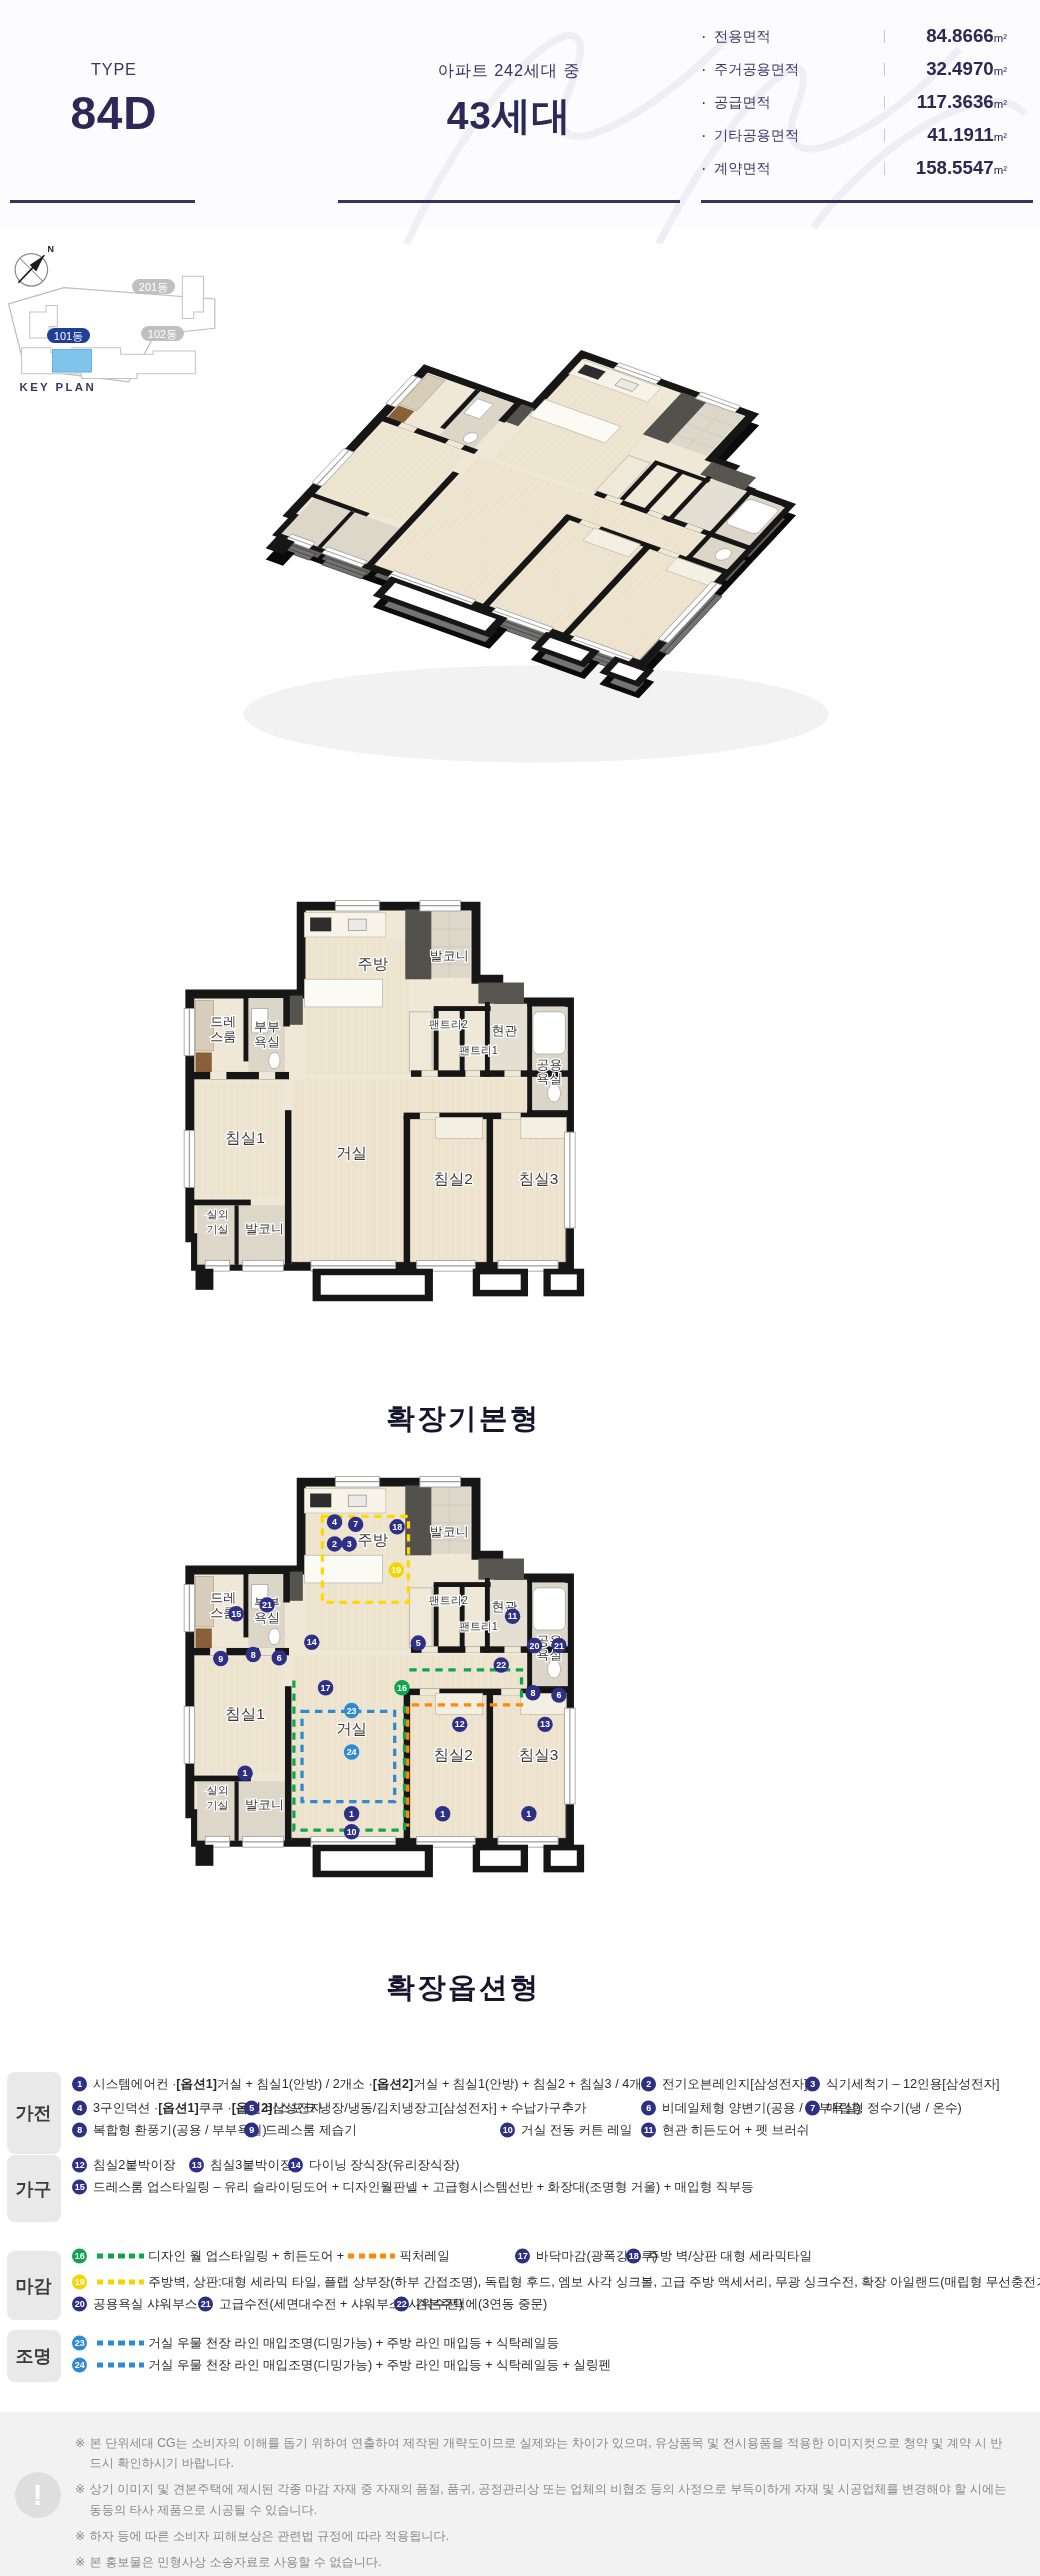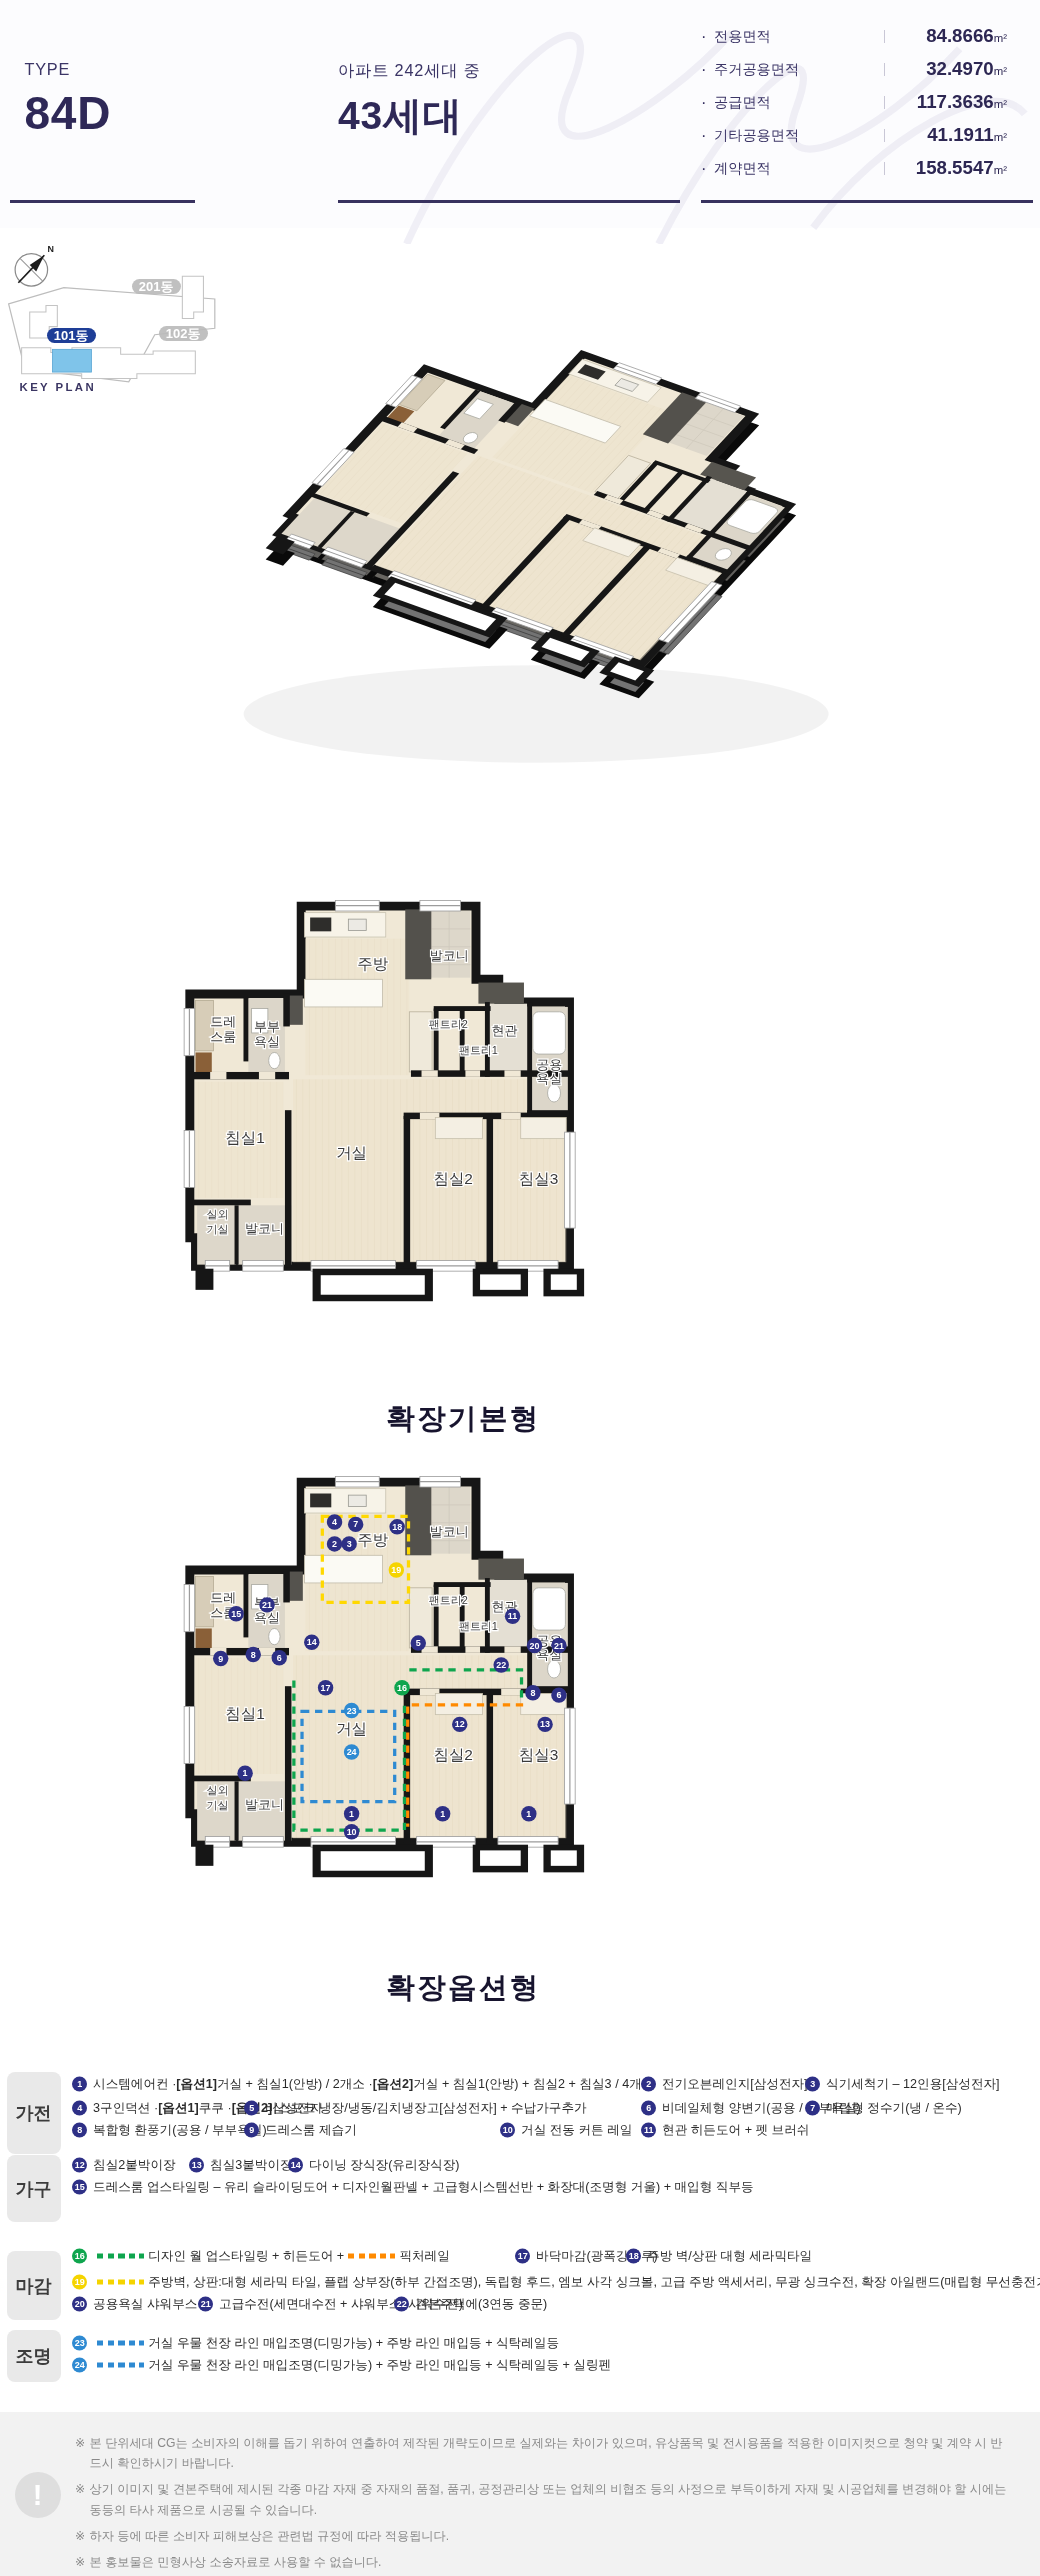--- a/index.html
+++ b/index.html
@@ -2,42 +2,42 @@
 <html style="font-size:13px"><head>
 <meta charset="utf-8">
 <style>
   html,body{margin:0;padding:0;}
   body{font-family:"Liberation Sans","DejaVu Sans",sans-serif;background:#ffffff;}
   .page{position:relative;width:1041px;height:2576px;background:#ffffff;overflow:hidden;}
 
   
   .hdr{position:absolute;left:0;top:0;width:1041px;height:228px;background:#fcfcfe;}
   .wm{position:absolute;left:309px;top:0;pointer-events:none;}
-  .hblock{position:absolute;text-align:left;color:#332d5e;}
+  .hblock{position:absolute;text-align:center;color:#332d5e;}
   .hb-left{left:24.4px;top:60px;width:179px;}
   .hb-center{left:338px;top:60px;width:342px;}
   .hsmall{font-size:16.3px;letter-spacing:0.8px;color:#3b3566;}
   .hbig{font-size:46px;font-weight:800;margin-top:6.5px;letter-spacing:0.8px;color:#2e2857;}
   .hbig2{font-size:39px;}
   .hline{position:absolute;top:200px;height:3.3px;background:#38325f;}
   .hl1{left:9.8px;width:185px;}
   .hl2{left:338px;width:342px;}
   .hl3{left:701px;width:332px;}
   .areas{position:absolute;left:701px;top:19.5px;width:332px;}
   .arow{display:flex;align-items:center;height:33px;}
   .abul{width:13px;font-size:16.3px;color:#332d5e;}
   .albl{font-size:14.2px;color:#3b3566;}
   .asp{flex:1;}
   .asep{width:0.8px;height:13px;background:#c9c7d6;margin-right:11.4px;}
   .aval{width:111px;text-align:right;font-size:18.7px;font-weight:800;color:#2d2753;padding-right:26px;white-space:nowrap;}
   .aval i{font-style:normal;font-weight:400;font-size:11.4px;}
 
   
   .keyplan{position:absolute;left:6.5px;top:237px;width:276px;height:163px;}
-  .kpill{position:absolute;padding:1.6px 7.3px;border-radius:9.8px;font-size:13px;font-weight:700;color:#fff;line-height:12.2px;}
+  .kpill{position:absolute;padding:1.6px 7.3px;border-radius:9.8px;font-size:11px;font-weight:400;color:#fff;line-height:12.2px;}
   .kp-title{position:absolute;left:19.5px;top:381px;font-size:11.4px;font-weight:700;letter-spacing:2.4px;color:#3b3663;}
 
   
   .isowrap{position:absolute;left:154px;top:259px;}
   .planbox{position:absolute;width:439px;height:472px;}
   .pb-basic{left:163px;top:888px;}
   .pb-option{left:163px;top:1464px;}
   .plan-title{position:absolute;left:0;width:927px;text-align:center;font-size:28.5px;font-weight:800;color:#17142e;letter-spacing:2.4px;}
   .pt1{top:1400px;}
   .pt2{top:1969px;}
@@ -227,21 +227,21 @@
         <path d="M14,56 L46,22" stroke="#1c1c1c" stroke-width="2"></path>
         <polygon points="46,22 28,34 36,42" fill="#1c1c1c"></polygon>
         <text id="kp-north" x="50" y="18" font-size="11" font-weight="700" fill="#1c1c1c">N</text>
       </g>
       <path d="M2,82 L70,62 L256,76 L256,112 L182,120 L150,178 L22,162 Z" fill="none" stroke="#bdbdbd" stroke-width="1.5"></path>
       <path d="M28,92 h20 v-8 h14 v26 h-10 v14 h-24 Z" fill="#ffffff" stroke="#c4c4c4" stroke-width="1.3"></path>
       <path d="M216,48 h26 v44 h-12 v8 h-14 Z" fill="#ffffff" stroke="#c4c4c4" stroke-width="1.3"></path>
       <path d="M18,136 h36 v6 h26 v-6 h60 v8 h40 v-4 h52 v28 h-72 v6 h-68 v-6 h-74 Z" fill="#ffffff" stroke="#c4c4c4" stroke-width="1.3"></path>
       <rect x="56" y="138" width="48" height="28" fill="#7fc4ea" stroke="#5aa6d4"></rect>
     </svg>
-  <div class="kpill" style="left: 125px; top: 42px; background: rgba(185, 185, 185, 0.9);">201동</div><div class="kpill" style="left: 152px; top: 89px; background: rgba(185, 185, 185, 0.9);">102동</div><div class="kpill" style="left: 40px; top: 91px; background: rgb(30, 62, 151);">101동</div></div>
+  <div class="kpill" style="left: 125px; top: 42px; background: rgba(185, 185, 185, 0.9);">201동</div><div class="kpill" style="left: 134px; top: 89px; background: rgba(185, 185, 185, 0.9);">102동</div><div class="kpill" style="left: 40px; top: 91px; background: rgb(30, 62, 151);">101동</div></div>
   <div class="kp-title">KEY PLAN</div>
 
   <div class="isowrap">
     <svg width="748" height="520" viewBox="0 0 920 640">
       <ellipse cx="470" cy="560" rx="360" ry="60" fill="#000" opacity="0.05"></ellipse>
       <g transform="translate(375,59)">
           <g transform="scale(1.12,0.6944) rotate(30)" style="filter:brightness(0.45) saturate(0.5)">
             <use href="#plan-geo"></use>
           </g>
         </g>

